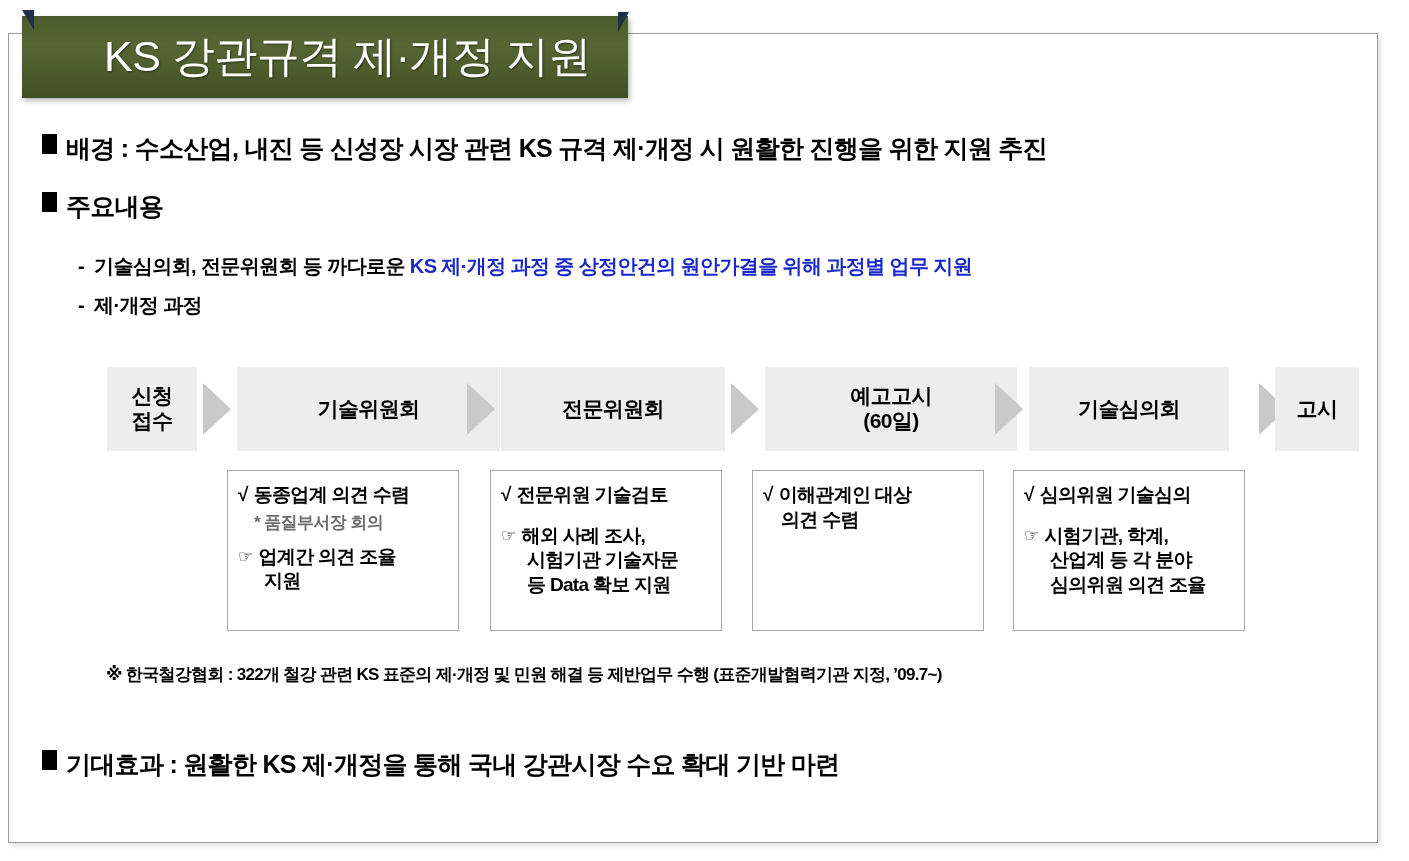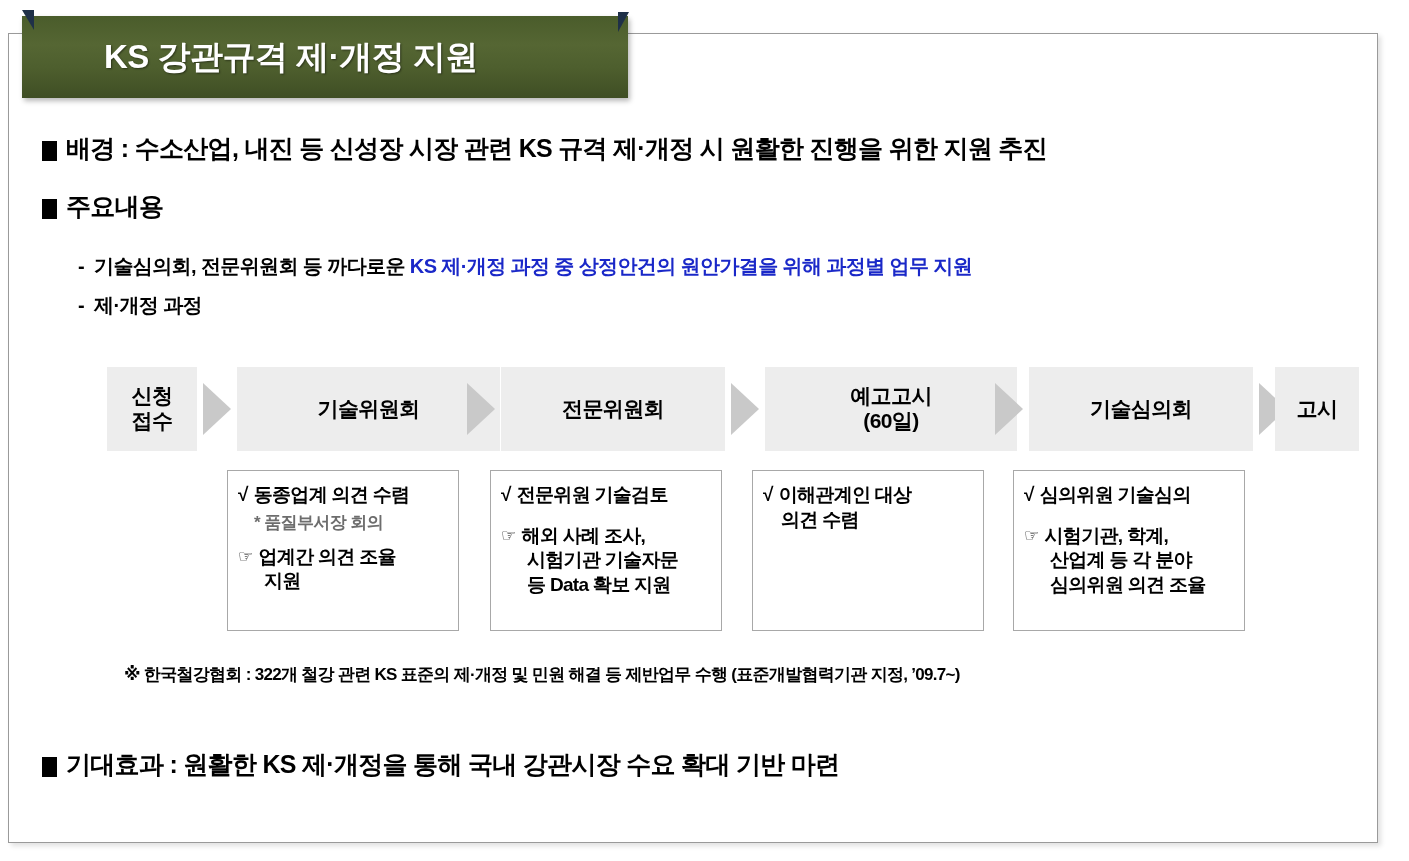--- a/index.html
+++ b/index.html
@@ -39,22 +39,22 @@
     background: linear-gradient(to bottom, #4a5c2b 0%, #556633 35%, #4e5f2e 62%, #3f4e24 100%);
     box-shadow: 2px 3px 5px rgba(0,0,0,0.28);
     z-index: 5;
   }
   .title-banner .banner-text {
     position: absolute;
     left: 82px;
     top: 50%;
     transform: translateY(-50%);
     color: #ffffff;
-    font-size: 33px;
-    font-weight: bold;
+    font-size: 43px;
+    font-weight: normal;
     letter-spacing: -0.5px;
     white-space: nowrap;
     text-shadow: 1px 1px 2px rgba(0,0,0,0.45);
   }
   .notch-left {
     position: absolute;
     left: 0px;
     top: -6px;
     width: 0; height: 0;
     border-left: 12px solid transparent;
@@ -68,21 +68,21 @@
     width: 0; height: 0;
     border-left: 0px solid transparent;
     border-right: 11px solid transparent;
     border-top: 20px solid #1f3048;
   }
 
   
   .bullet-line {
     position: absolute;
     display: flex;
-    align-items: center;
+    align-items: flex-start;
     white-space: nowrap;
   }
   .sq {
     display: inline-block;
     width: 15px;
     height: 20px;
     background: #000;
     margin-right: 9px;
     flex: 0 0 auto;
     position: relative;
@@ -183,21 +183,21 @@
     margin-left: 26px;
     font-size: 19px;
     font-weight: bold;
     letter-spacing: -0.7px;
     line-height: 1.3;
   }
 
   
   .footnote {
     position: absolute;
-    left: 124px;
+    left: 106px;
     top: 663px;
     font-size: 17px;
     font-weight: bold;
     letter-spacing: -0.7px;
     white-space: nowrap;
   }
 </style>
 </head>
 <body>
 
@@ -251,21 +251,21 @@
   <div class="arrow" style="left:624px;"></div>
 
   <div class="flow-box" style="left:658px; width:252px;">
     <div class="fb-label">
       <div>예고고시</div>
       <div>(60일)</div>
     </div>
   </div>
   <div class="arrow" style="left:888px;"></div>
 
-  <div class="flow-box" style="left:922px; width:224px;">
+  <div class="flow-box" style="left:922px; width:200px;">
     <div class="fb-label">
       <div>기술심의회</div>
     </div>
   </div>
   <div class="arrow" style="left:1152px;"></div>
 
   <div class="flow-box" style="left:1168px; left:1168px; width:84px;">
     <div class="fb-label">
       <div>고시</div>
     </div>

